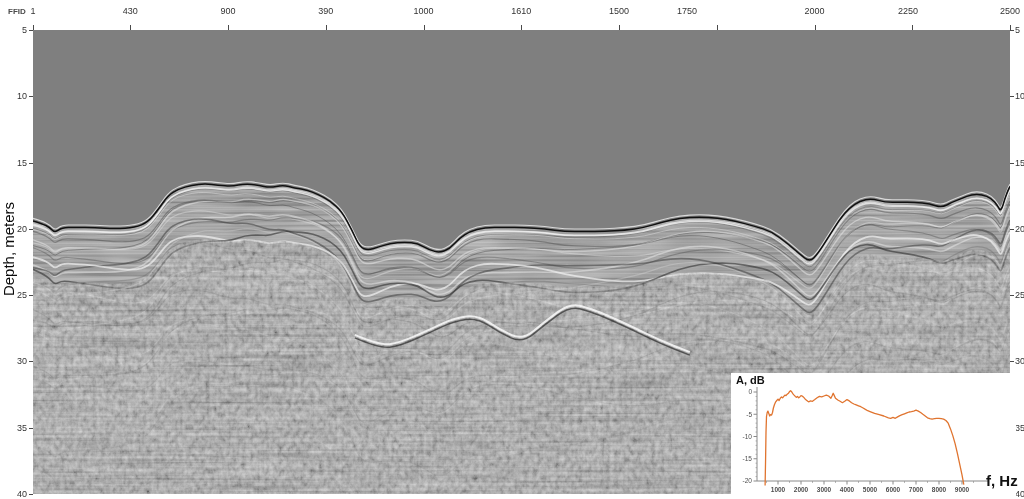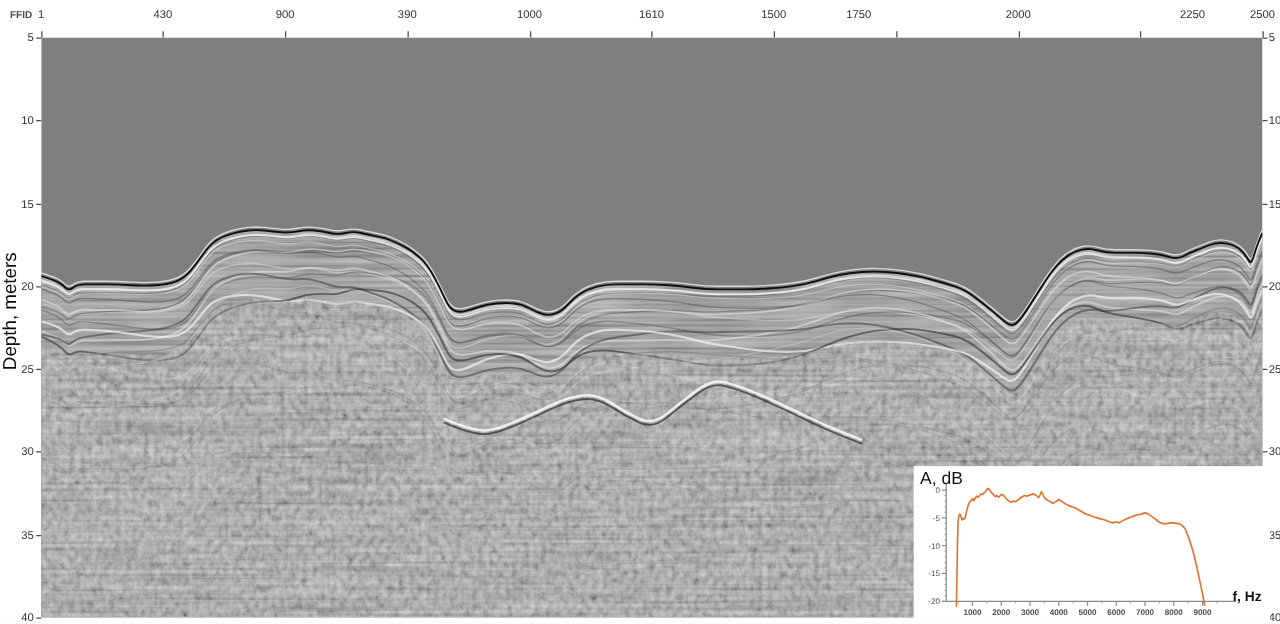--- a/index.html
+++ b/index.html
@@ -8,22 +8,22 @@
   .ffid-name{position:absolute;left:8px;top:7px;font-size:8px;font-weight:bold;color:#4a4a4a;}
   .ffid-lab{position:absolute;top:6px;transform:translateX(-50%);font-size:9px;color:#333;}
   .tick-v{position:absolute;width:1px;height:5px;background:#4a4a4a;}
   .tick-h{position:absolute;width:4px;height:1px;background:#4a4a4a;}
   .dep-lab-l{position:absolute;left:0;width:27px;text-align:right;font-size:9px;color:#333;}
   .dep-lab-r{position:absolute;left:1015px;font-size:9px;color:#333;}
   .depth-title{position:absolute;left:-47px;top:241px;width:110px;height:16px;
                transform:rotate(-90deg);text-align:center;font-size:15px;color:#0a0a0a;}
   #seismic-wrap{position:absolute;left:33px;top:30px;width:977px;height:464px;}
   #inset-box{position:absolute;left:731px;top:373px;width:285px;height:123px;background:#ffffff;}
-  .inset-ylab{position:absolute;left:736px;top:374px;font-size:14px;font-weight:normal;color:#111;}
-  .inset-xlab{position:absolute;left:986px;top:472px;font-size:11px;font-weight:bold;color:#111;}
+  .inset-ylab{position:absolute;left:736px;top:374px;font-size:11px;font-weight:bold;color:#111;}
+  .inset-xlab{position:absolute;left:986px;top:472px;font-size:15px;font-weight:bold;color:#111;}
 </style>
 </head>
 <body>
 
 <div class="page">
   <span class="ffid-name">FFID</span>
   <div id="top-axis">
       <span class="ffid-lab" style="left: 33px;">1</span>
       <div class="tick-v" style="left: 33px; top: 25px;"></div>
       <span class="ffid-lab" style="left: 130.348px;">430</span>
@@ -35,21 +35,21 @@
       <span class="ffid-lab" style="left: 423.565px;">1000</span>
       <div class="tick-v" style="left: 423.565px; top: 25px;"></div>
       <span class="ffid-lab" style="left: 521.305px;">1610</span>
       <div class="tick-v" style="left: 521.305px; top: 25px;"></div>
       <span class="ffid-lab" style="left: 619.044px; text-align: center;">1500</span>
       <div class="tick-v" style="left: 619.044px; top: 25px;"></div>
       <span class="ffid-lab" style="left: 675px; margin-left: 12px;">1750</span>
       <div class="tick-v" style="left: 716.783px; top: 25px;"></div>
       <span class="ffid-lab" style="left: 814.522px;">2000</span>
       <div class="tick-v" style="left: 814.522px; top: 25px;"></div>
-      <span class="ffid-lab" style="left: 954px;">2250</span>
+      <span class="ffid-lab" style="left: 908px;">2250</span>
       <div class="tick-v" style="left: 912.261px; top: 25px;"></div>
       <span class="ffid-lab" style="left: 1010px; text-align: center;">2500</span>
       <div class="tick-v" style="left: 1010px; top: 25px;"></div>
     </div>
   <div class="depth-title">Depth, meters</div>
   <div id="left-axis">
       <span class="dep-lab-l" style="top: 25px;">5</span>
       <div class="tick-h" style="left: 29px; top: 30px;"></div>
       <span class="dep-lab-l" style="top: 91.2857px;">10</span>
       <div class="tick-h" style="left: 29px; top: 96.2857px;"></div>

